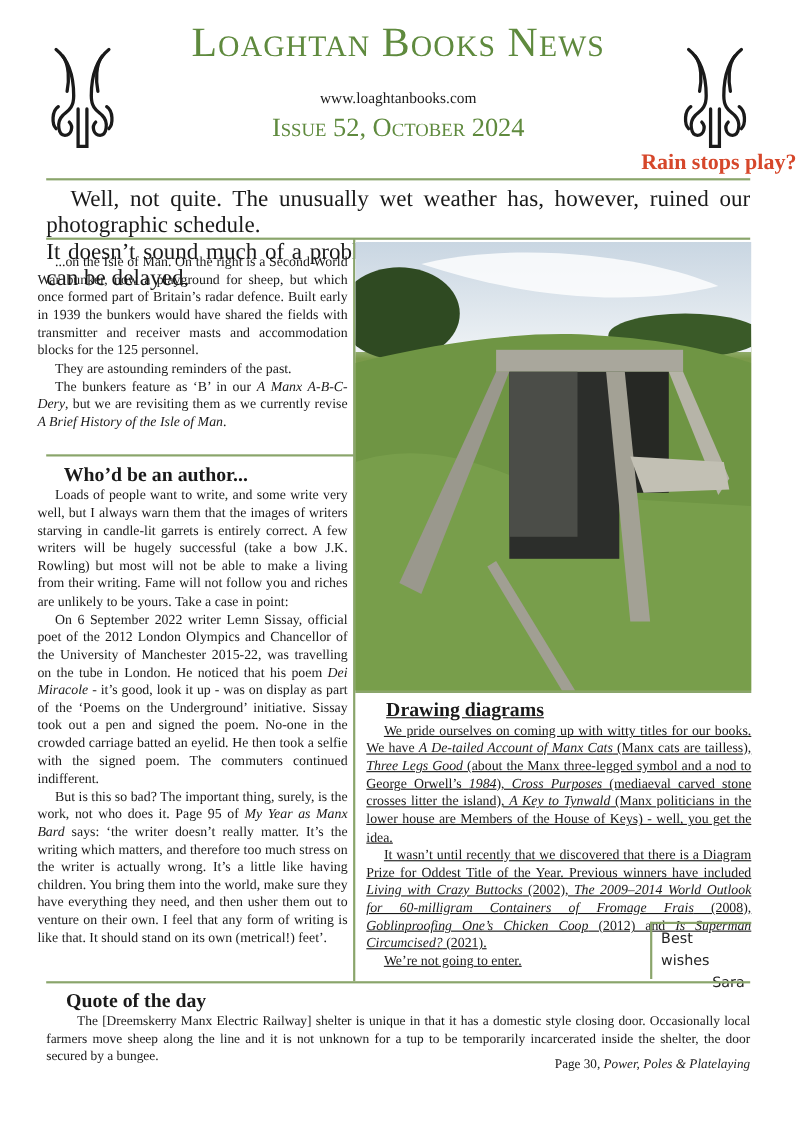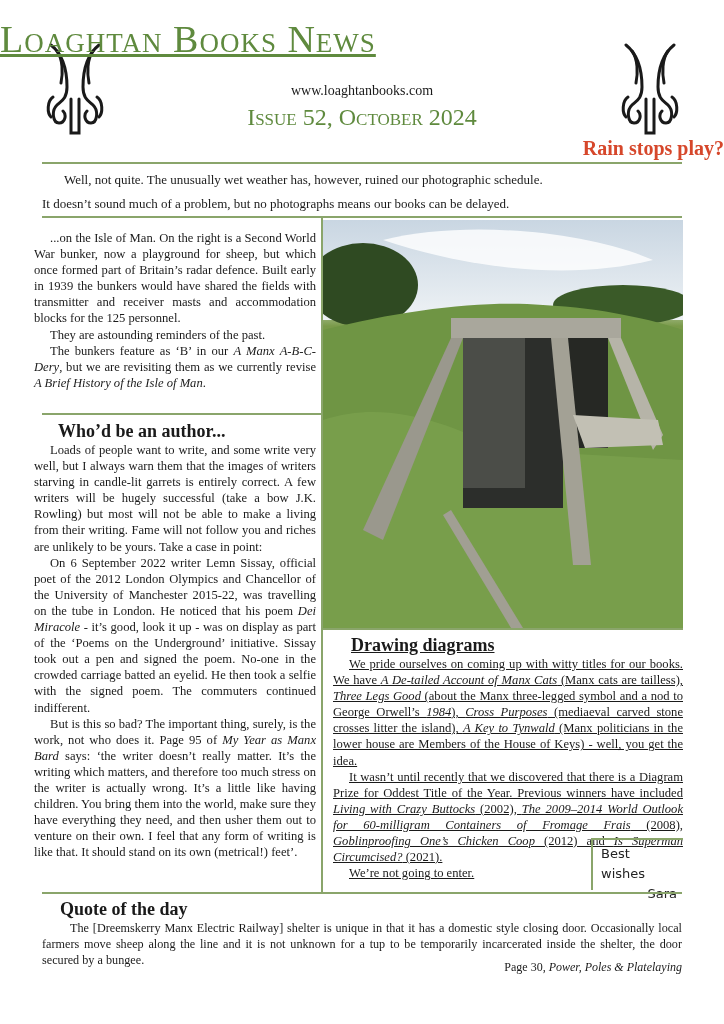--- a/index.html
+++ b/index.html
@@ -1,29 +1,29 @@
 <!DOCTYPE html>
 <html><head>
 <meta charset="utf-8">
 <style>
   html, body { margin:0; padding:0; background:#ffffff; }
   body { width:724px; height:1024px; position:relative; overflow:hidden;
          font-family:"Liberation Serif","DejaVu Serif",serif; color:#1a1a1a; }
   .abs { position:absolute; }
   .ram { position:absolute; width:60px; height:92px; }
-  .masthead-title { left:0; right:0; top:16px; text-align:left; font-size:38px;
-        font-variant:small-caps; letter-spacing:1px; color:#5f8a3e; line-height:46px;text-decoration:underline; }
+  .masthead-title { left:0; right:0; top:16px; text-align:center; font-size:38px;
+        font-variant:small-caps; letter-spacing:1px; color:#5f8a3e; line-height:46px; }
   .masthead-url { left:0; right:0; top:82px; text-align:center; font-size:14px; line-height:18px; }
   .masthead-issue { left:0; right:0; top:102px; text-align:center; font-size:24px;
         font-variant:small-caps; color:#5f8a3e; line-height:30px; }
   .headline { left:0; right:0; top:136px; text-align:right; font-size:20px;
         font-weight:bold; color:#d6472b; line-height:24px; }
   .hr { position:absolute; height:2px; background:#8aa56b; }
   .vr { position:absolute; width:2px; background:#8aa56b; }
-  .intro { left:42px; width:640px; top:168px; font-size:13px; line-height:24px;
+  .intro { left:42px; width:640px; top:168px; font-size:21px; line-height:24px;
         text-align:justify; }
   .intro p { margin:0; text-indent:22px; }
   h2 { margin:0; font-size:18px; font-weight:bold; line-height:22px; color:#1a1a1a; }
   .col p { margin:0; font-size:12.6px; line-height:16.1px; text-align:justify; text-indent:16px; }
   .col1 { left:34px; width:282px; }
   .photo { left:323px; top:220px; width:360px; height:408px; overflow:hidden;
         background:linear-gradient(#dfe7ee 0%, #eef2f4 18%, #7a9a4a 26%, #6e9240 60%, #7da04c 100%); }
   .signbox { left:591px; top:838px; width:92px; height:52px; border-left:2px solid #8aa56b;
         border-top:2px solid #8aa56b; box-sizing:border-box; padding:4px 6px 0 8px;
         font-family:"DejaVu Sans",sans-serif; font-size:13px; line-height:20px; color:#222; }

